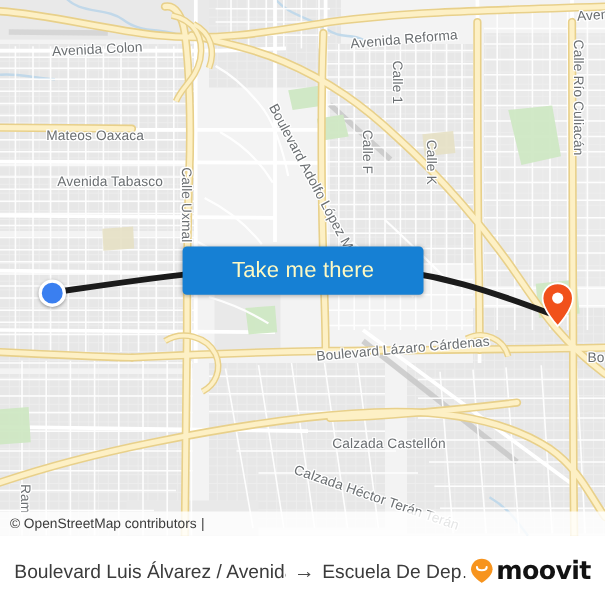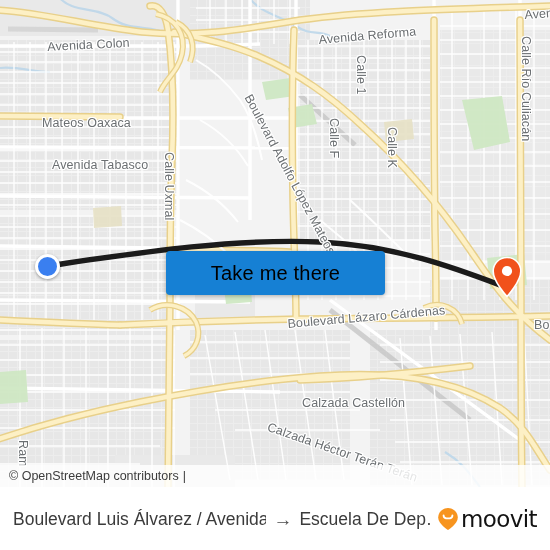--- a/index.html
+++ b/index.html
@@ -63,31 +63,30 @@
   }
 
   
   #take-me-there {
     position: absolute;
     left: 166px; top: 224px;
     width: 219px; height: 44px;
     background: #1680d4;
     border: none;
     border-radius: 4px;
-    color: #000000;
+    color: #fef9c3;
     font-family: "Liberation Sans", sans-serif;
     font-size: 20px;
     letter-spacing: .2px;
     cursor: pointer;
     box-shadow: 0 1px 4px rgba(0,0,0,.30);
     display: flex;
     align-items: center;
     justify-content: center;
     padding: 0;
-    margin-top: 27px;
   }
 
   
   #attribution {
     position: absolute;
     left: 0; top: 465px;
     width: 550px;
     height: 22px;
     display: flex;
     align-items: center;
@@ -132,21 +131,21 @@
   #moovit-logo {
     display: flex;
     align-items: center;
     flex: 0 0 auto;
     gap: 2px;
     margin-left: 4px;
   }
   #moovit-wordmark {
     font-family: "DejaVu Sans", sans-serif;
     font-size: 23px;
-    font-weight: normal;
+    font-weight: bold;
     color: #121212;
     letter-spacing: -0.6px;
   }
 </style>
 </head>
 <body>
 
 <div id="app">
 
   <div id="map">

